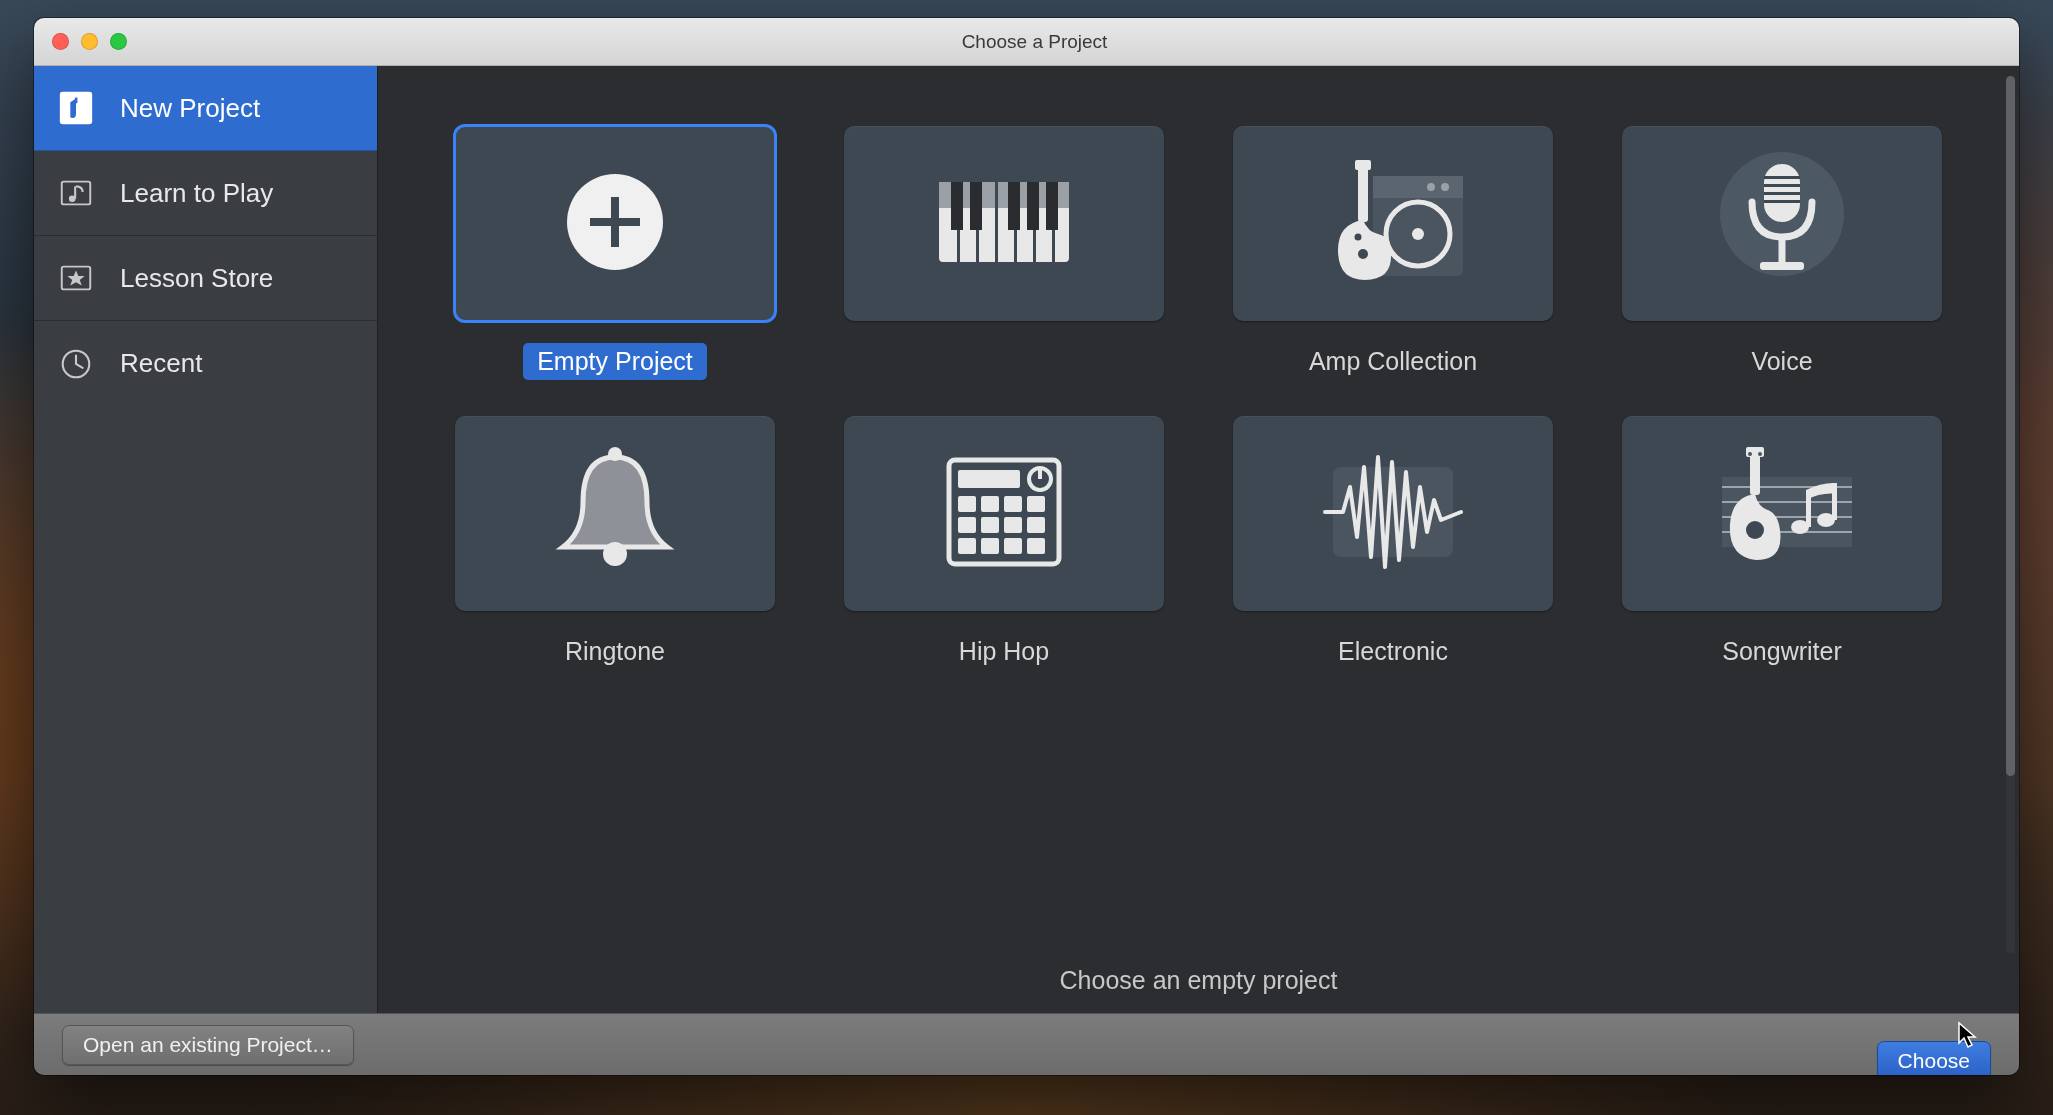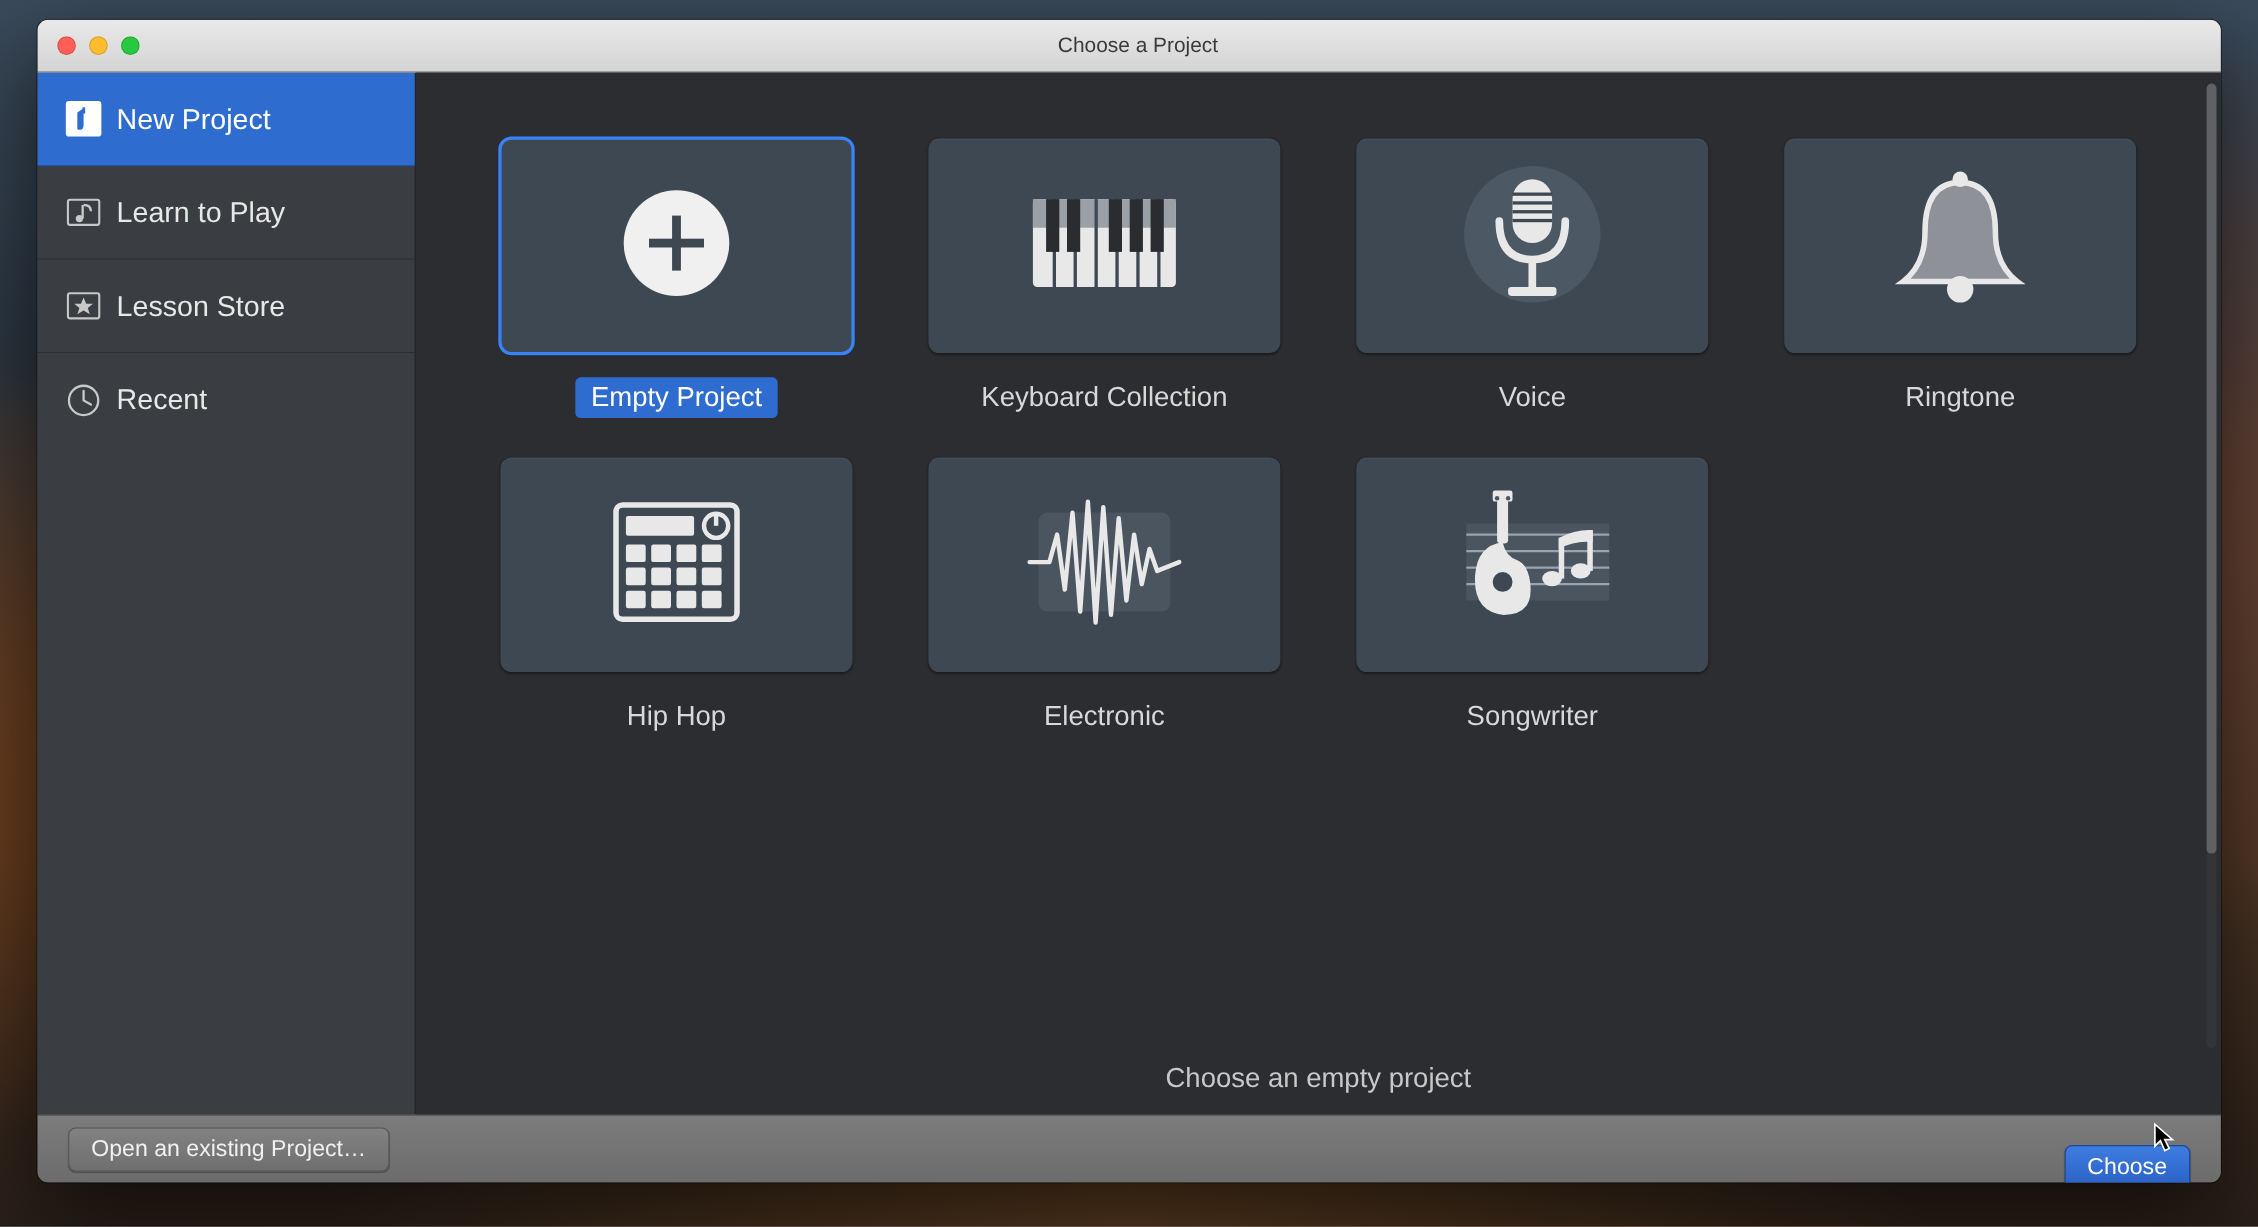--- a/index.html
+++ b/index.html
@@ -72,21 +72,21 @@
   width: 344px;
   background: #3a3d42;
   border-right: 1px solid #1e1f22;
   flex-shrink: 0;
 }
 .sidebar-item {
   height: 85px;
   display: flex;
   align-items: center;
   padding-left: 22px;
-  gap: 10px;
+  gap: 24px;
   color: #e8e8e8;
   font-size: 26px;
   cursor: default;
   border-bottom: 1px solid rgba(0,0,0,0.25);
 }
 .sidebar-item.active {
   background: #2f6cd0;
   color: #fff;
 }
 .sidebar-icon {
@@ -312,23 +312,42 @@
                     <rect x="119" y="40" width="3" height="80" fill="#3e4852"></rect>
                     <rect x="138" y="40" width="3" height="80" fill="#3e4852"></rect>
                 <rect x="37" y="40" width="12" height="48" fill="#2a2c30"></rect>
                     <rect x="56" y="40" width="12" height="48" fill="#2a2c30"></rect>
                     <rect x="94" y="40" width="12" height="48" fill="#2a2c30"></rect>
                     <rect x="113" y="40" width="12" height="48" fill="#2a2c30"></rect>
                     <rect x="132" y="40" width="12" height="48" fill="#2a2c30"></rect>
                   </svg>
               </span>
             </div>
-            <div class="template-label">Keyboard Collection</div>
-          </div>
-
+          </div>
+
+          <div class="template-cell">
+            <div class="template-tile">
+              <span>
+                <svg viewBox="0 0 180 160">
+                <rect x="70" y="34" width="90" height="100" rx="6" fill="#4a5560"></rect>
+                    <rect x="70" y="34" width="90" height="22" fill="#5a6570"></rect>
+                    <circle cx="142" cy="45" r="4" fill="#9aa0a6"></circle>
+                    <circle cx="128" cy="45" r="4" fill="#9aa0a6"></circle>
+                <circle cx="115" cy="92" r="32" fill="none" stroke="#e8e8e8" stroke-width="5"></circle>
+                    <circle cx="115" cy="92" r="6" fill="#e8e8e8"></circle>
+                <rect x="55" y="20" width="10" height="60" rx="3" fill="#e8e8e8"></rect>
+                    <rect x="52" y="18" width="16" height="10" rx="2" fill="#e8e8e8"></rect>
+                <path d="M60 78 Q35 82 35 108 Q35 138 62 138 Q90 138 88 110 Q88 95 75 92 Q65 90 60 78 Z" fill="#e8e8e8"></path>
+                <circle cx="60" cy="112" r="5" fill="#3e4852"></circle>
+                    <circle cx="55" cy="95" r="3.5" fill="#3e4852"></circle>
+                </svg>
+              </span>
+            </div>
+            <div class="template-label">Amp Collection</div>
+          </div>
 
           <div class="template-cell">
             <div class="template-tile">
               <span>
                 <svg viewBox="0 0 180 160">
                 <circle cx="90" cy="72" r="62" fill="#4c5863"></circle>
                 <rect x="72" y="22" width="36" height="58" rx="18" fill="#e8e8e8"></rect>
                 <rect x="72" y="34" width="36" height="3" fill="#3e4852"></rect>
                     <rect x="72" y="42" width="36" height="3" fill="#3e4852"></rect>
                     <rect x="72" y="50" width="36" height="3" fill="#3e4852"></rect>

